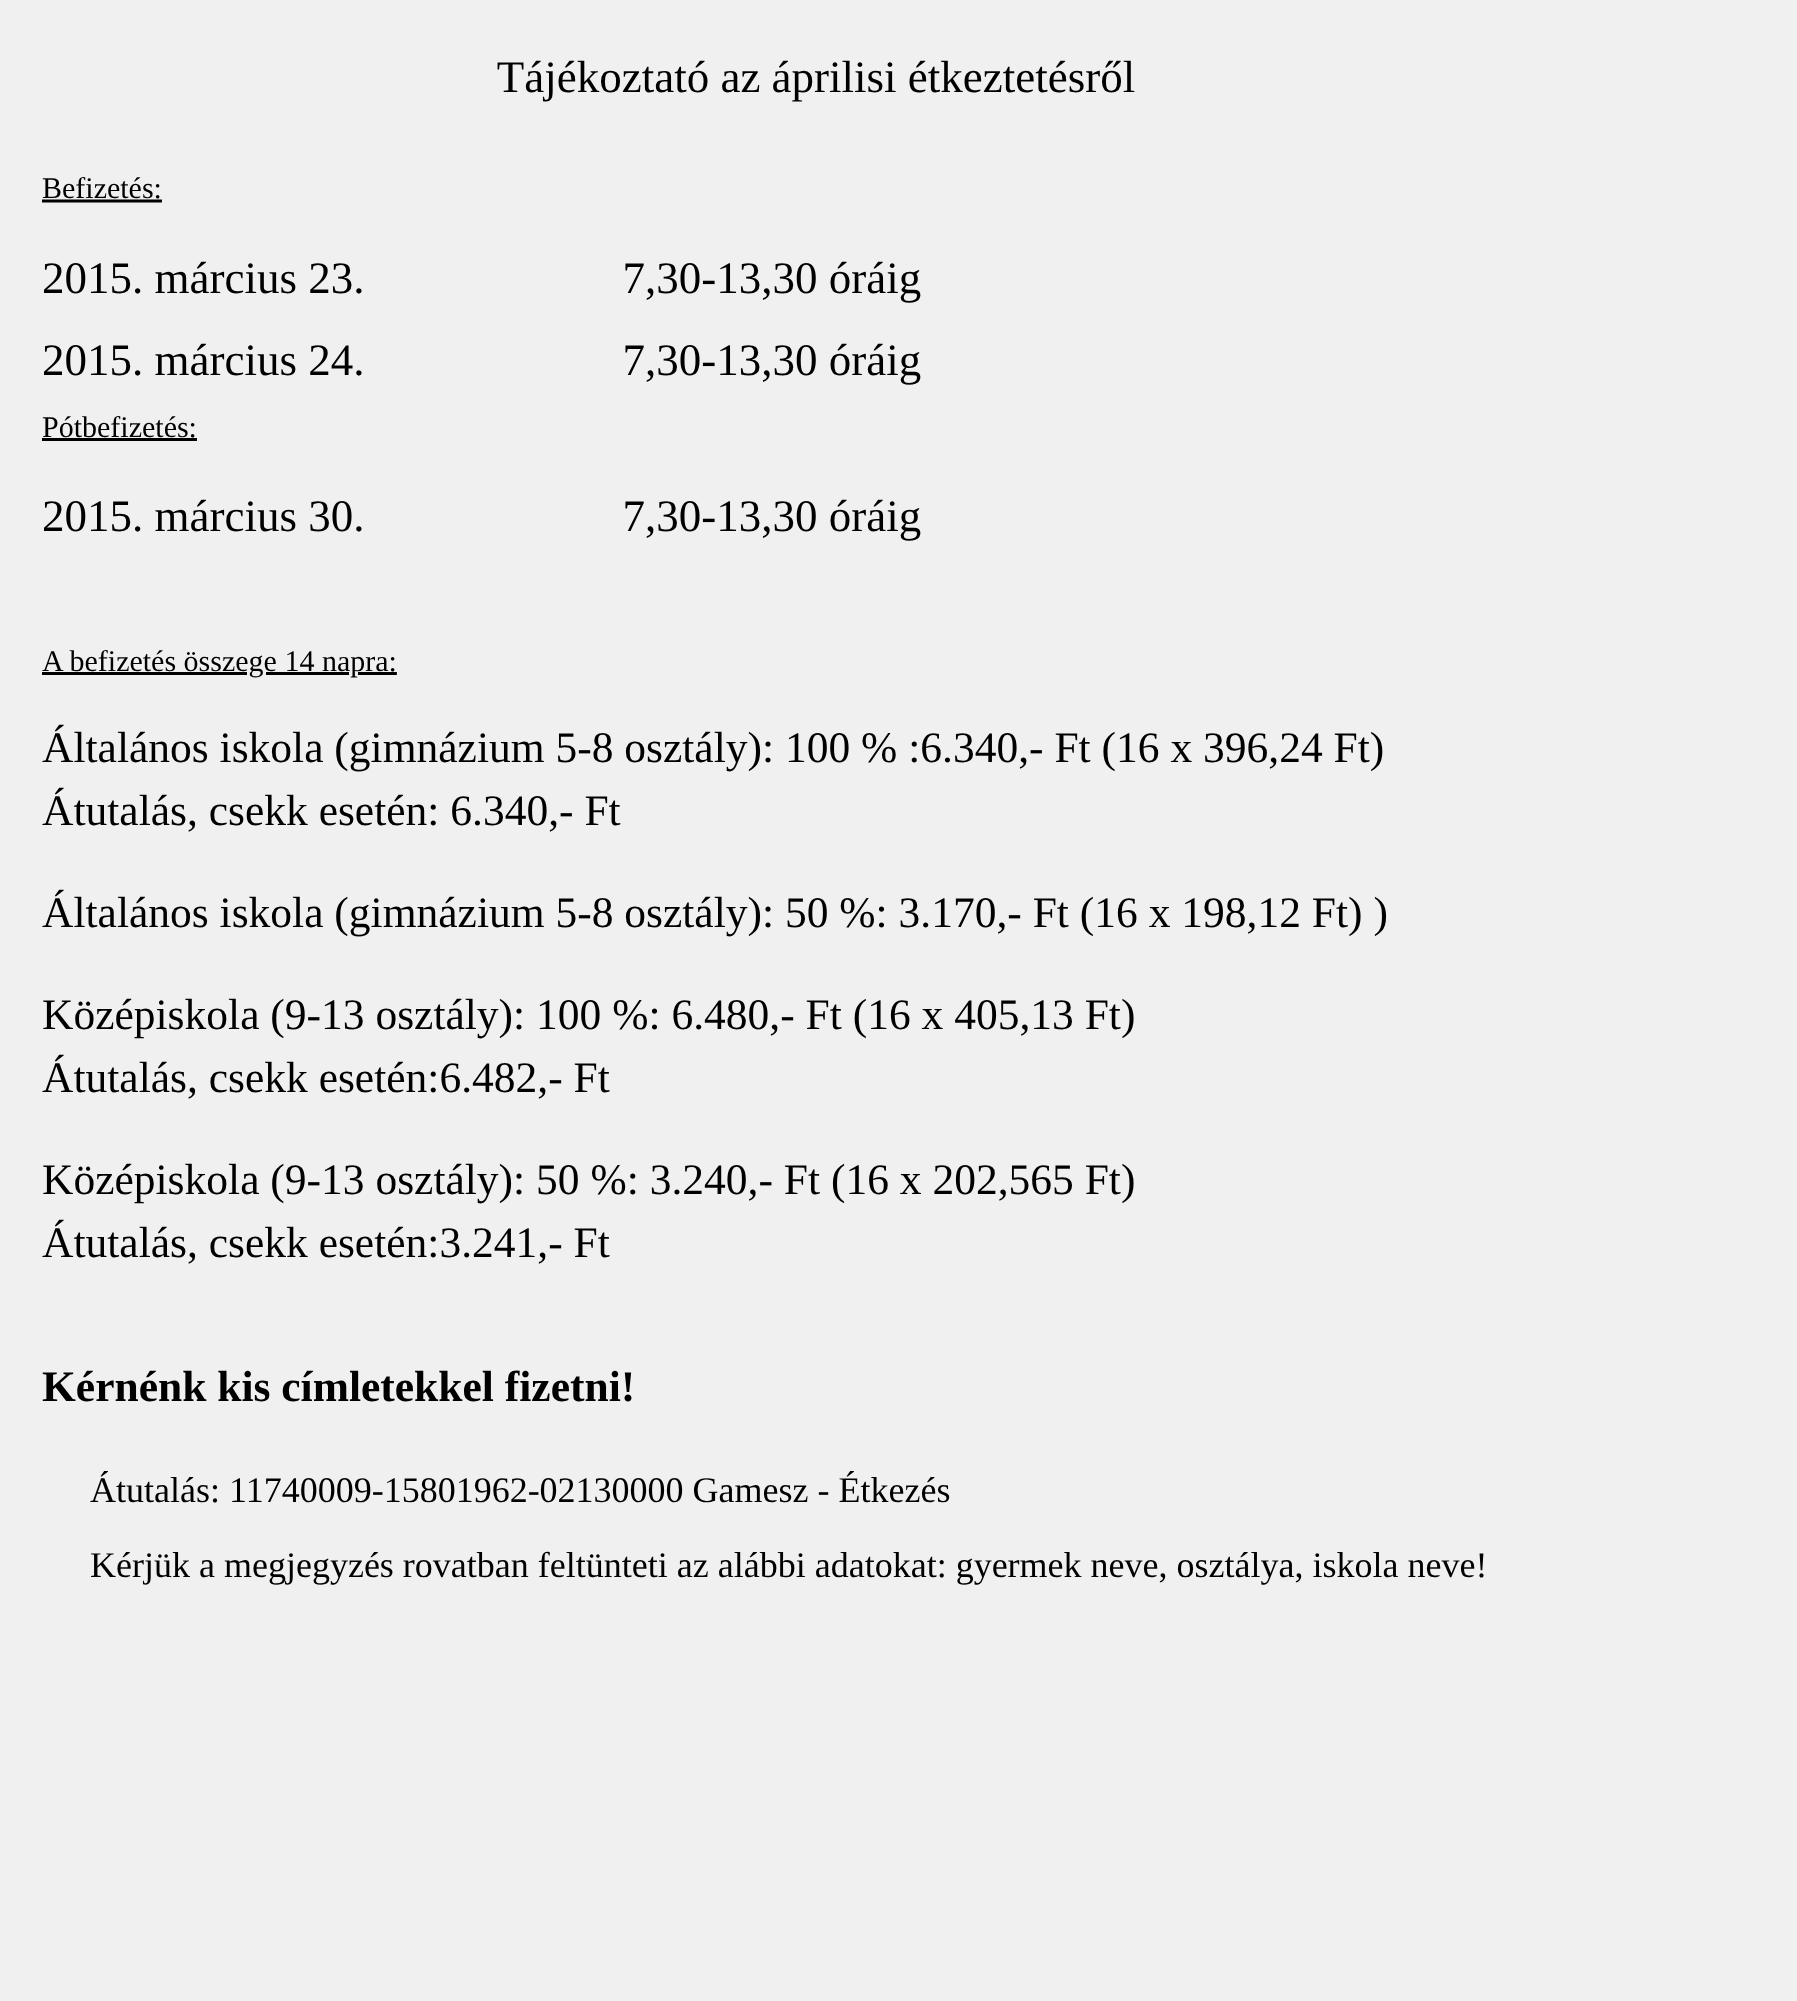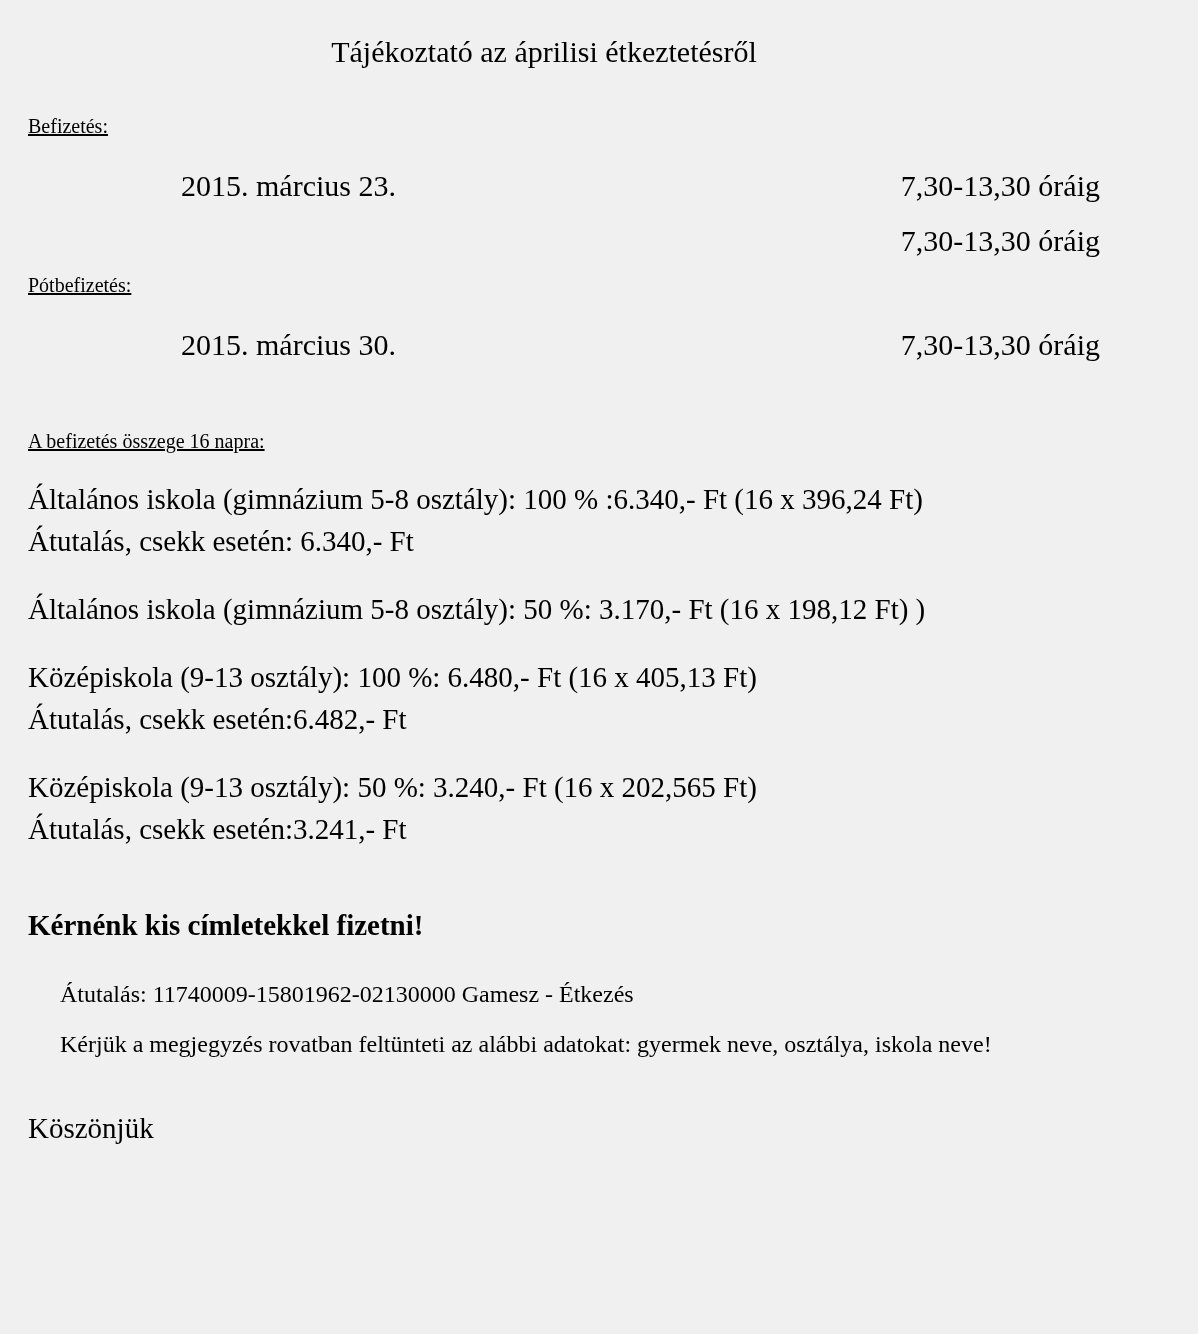--- a/index.html
+++ b/index.html
@@ -37,21 +37,20 @@
     display: inline-block;
   }
   .heading-wrap {
     margin: 0 0 10px 0;
   }
   .pay-row {
     display: flex;
     font-size: 30px;
     line-height: 1.5;
     margin-bottom: 10px;
-    text-align: right;
   }
   .pay-date {
     width: 368px;
     flex: 0 0 368px;
   }
   .pay-time {
     flex: 1 1 auto;
     margin-left: 19px;
   }
   .gap-large {
@@ -98,36 +97,37 @@
   <div class="heading-wrap">
     <span class="section-heading">Befizetés:</span>
   </div>
 
   <div class="pay-row">
     <span class="pay-date">2015. március 23.</span>
     <span class="pay-time">7,30-13,30 óráig</span>
   </div>
 
   <div class="pay-row">
+    <span class="pay-date">2015. március 24.</span>
     <span class="pay-time">7,30-13,30 óráig</span>
   </div>
 
   <div class="heading-wrap">
     <span class="section-heading">Pótbefizetés:</span>
   </div>
 
   <div class="pay-row">
     <span class="pay-date">2015. március 30.</span>
     <span class="pay-time">7,30-13,30 óráig</span>
   </div>
 
   <div class="gap-large"></div>
 
   <div class="heading-wrap">
-    <span class="section-heading">A befizetés összege 16 napra:</span>
+    <span class="section-heading">A befizetés összege 14 napra:</span>
   </div>
 
   <div class="amount-block">
     <div class="amount-line">Általános iskola (gimnázium 5-8 osztály): 100 % :6.340,- Ft  (16 x 396,24 Ft)</div>
     <div class="amount-line">Átutalás, csekk esetén: 6.340,- Ft</div>
   </div>
 
   <div class="amount-block">
     <div class="amount-line">Általános iskola (gimnázium 5-8 osztály):   50 %:  3.170,- Ft  (16 x 198,12 Ft) )</div>
   </div>
@@ -144,15 +144,14 @@
 
   <div class="gap-medium"></div>
 
   <div class="bold-line">Kérnénk kis címletekkel fizetni!</div>
 
   <div class="para para-tight">Átutalás: 11740009-15801962-02130000 Gamesz - Étkezés</div>
 
   <div class="para">Kérjük a megjegyzés rovatban feltünteti az alábbi adatokat: gyermek neve, osztálya, iskola neve!</div>
 
 
-  <div class="closing">Köszönjük</div>
 
 </div>
 
 </body></html>

